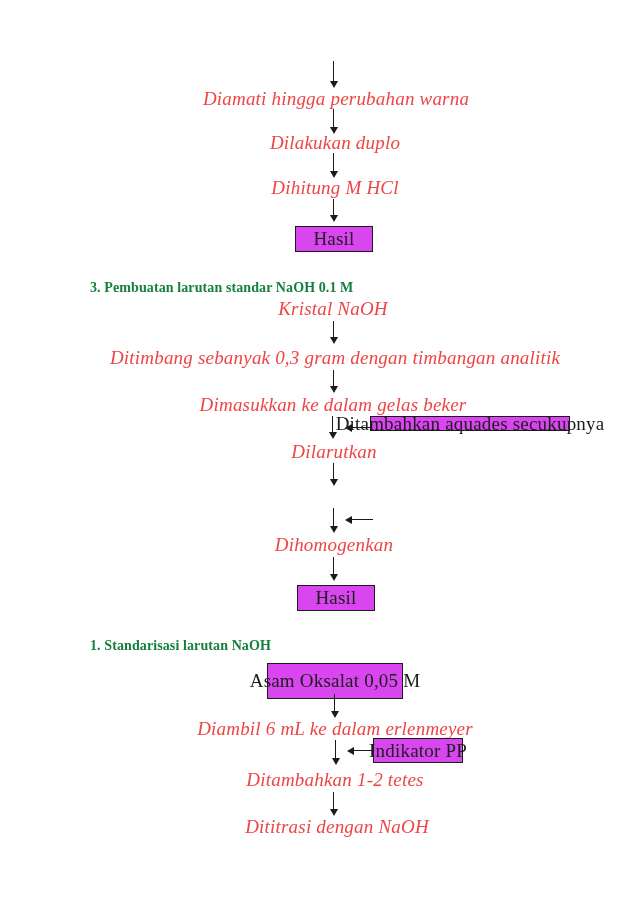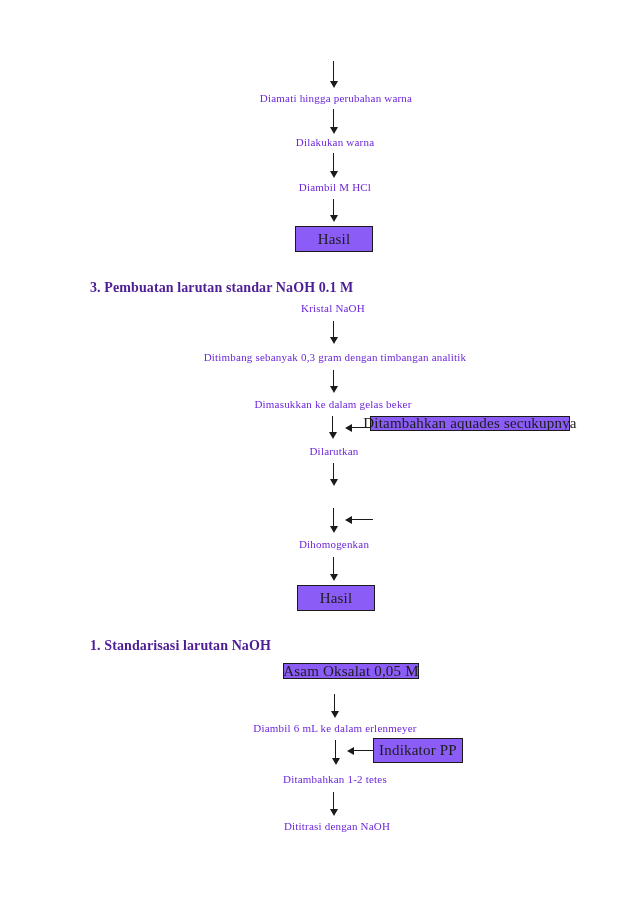--- a/index.html
+++ b/index.html
@@ -14,44 +14,45 @@
     background: #ffffff;
     font-family: "Liberation Serif", "DejaVu Serif", serif;
     color: #1c1c1c;
     overflow: hidden;
   }
   
   .node {
     position: absolute;
     transform: translateX(-50%);
     white-space: nowrap;
-    font-size: 11px;
+    font-size: 19px;
     line-height: 15px;
     letter-spacing: 0.2px;
-    color: #6d28d9;
+    color: #ef4444;
+    font-style: italic;
   }
   .heading {
     position: absolute;
     white-space: nowrap;
     font-size: 14px;
     font-weight: bold;
     letter-spacing: 0.1px;
-    color: #4c1d95;
+    color: #15803d;
   }
   .fbox {
     position: absolute;
     border: 1.4px solid #1a1a1a;
     display: flex;
     align-items: center;
     justify-content: center;
     white-space: nowrap;
-    font-size: 15px;
+    font-size: 19px;
     letter-spacing: 0.2px;
     box-sizing: border-box;
-    background: #8b5cf6;
+    background: #d946ef;
   }
   
   .arr-d {
     position: absolute;
     width: 9px;
   }
   .arr-d::before {
     content: "";
     position: absolute;
     left: 3.8px;
@@ -101,25 +102,25 @@
 <body>
 
 <div class="page">
 
   <div class="arr-d" style="left:329px; top:61px; height:27px"></div>
 
   <div class="node" style="left:336px; top:91px">Diamati hingga perubahan warna</div>
 
   <div class="arr-d" style="left:329px; top:109px; height:25px"></div>
 
-  <div class="node" style="left:335px; top:135px">Dilakukan warna</div>
+  <div class="node" style="left:335px; top:135px">Dilakukan duplo</div>
 
   <div class="arr-d" style="left:329px; top:153px; height:25px"></div>
 
-  <div class="node" style="left:335px; top:180px">Diambil M HCl</div>
+  <div class="node" style="left:335px; top:180px">Dihitung M HCl</div>
 
   <div class="arr-d" style="left:329px; top:199px; height:23px"></div>
 
   <div class="fbox" style="left:295px; top:226px; width:78px; height:26px">Hasil</div>
 
   <div class="heading" style="left:90px; top:280px">3. Pembuatan larutan standar NaOH 0.1 M</div>
 
   <div class="node" style="left:333px; top:301px">Kristal NaOH</div>
 
   <div class="arr-d" style="left:329px; top:321px; height:23px"></div>
@@ -147,21 +148,21 @@
 
 
   <div class="node" style="left:334px; top:537px">Dihomogenkan</div>
 
   <div class="arr-d" style="left:329px; top:557px; height:24px"></div>
 
   <div class="fbox" style="left:297px; top:585px; width:78px; height:26px">Hasil</div>
 
   <div class="heading" style="left:90px; top:638px">1. Standarisasi larutan NaOH</div>
 
-  <div class="fbox" style="left:283px; top:663px; width:136px; height:16px">Asam Oksalat 0,05 M</div>
+  <div class="fbox" style="left:267px; top:663px; width:136px; height:36px">Asam Oksalat 0,05 M</div>
 
   <div class="arr-d" style="left:330px; top:694px; height:24px"></div>
 
   <div class="node" style="left:335px; top:721px">Diambil 6 mL ke dalam erlenmeyer</div>
 
   <div class="arr-d" style="left:331px; top:740px; height:25px"></div>
 
   <div class="arr-l" style="left:347px; top:746px; width:26px"></div>
 
   <div class="fbox" style="left:373px; top:738px; width:90px; height:25px">Indikator PP</div>

